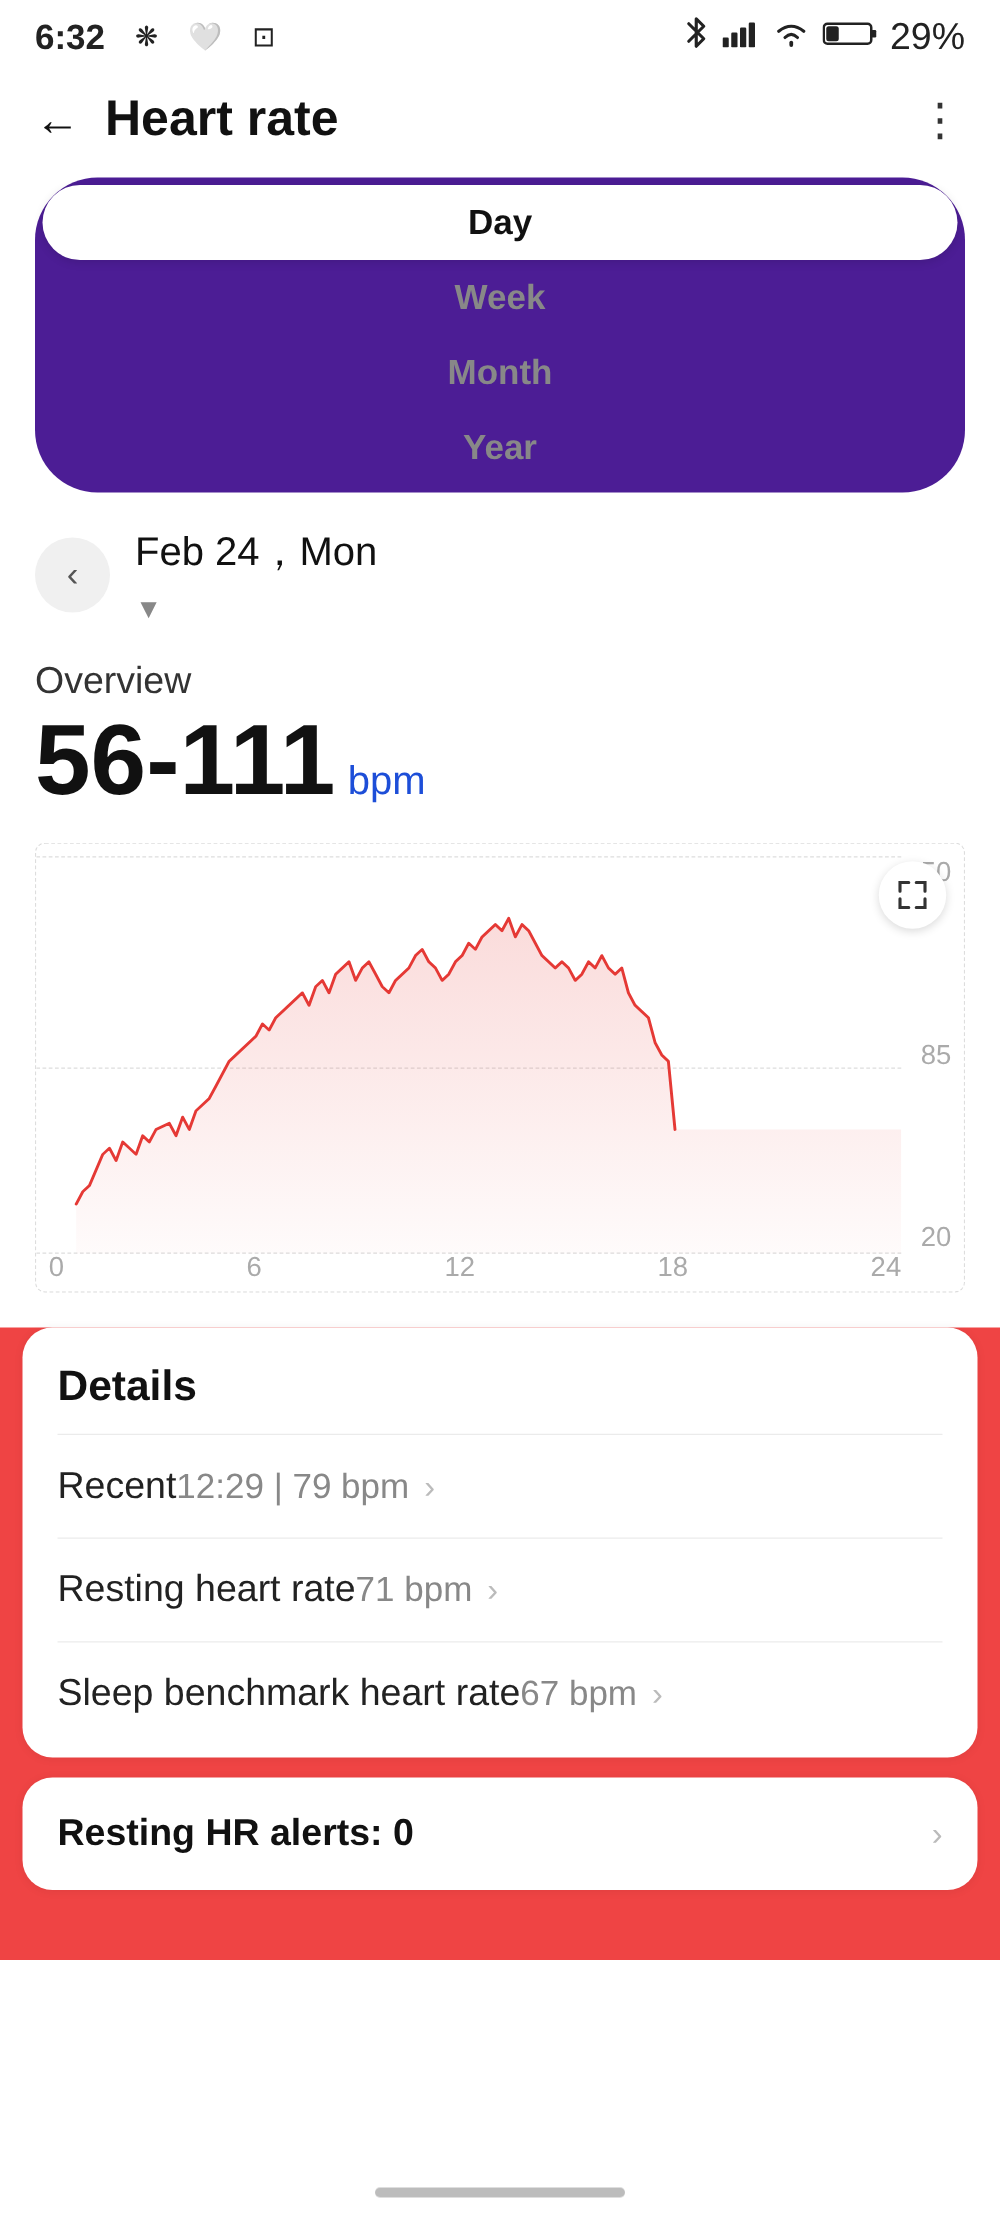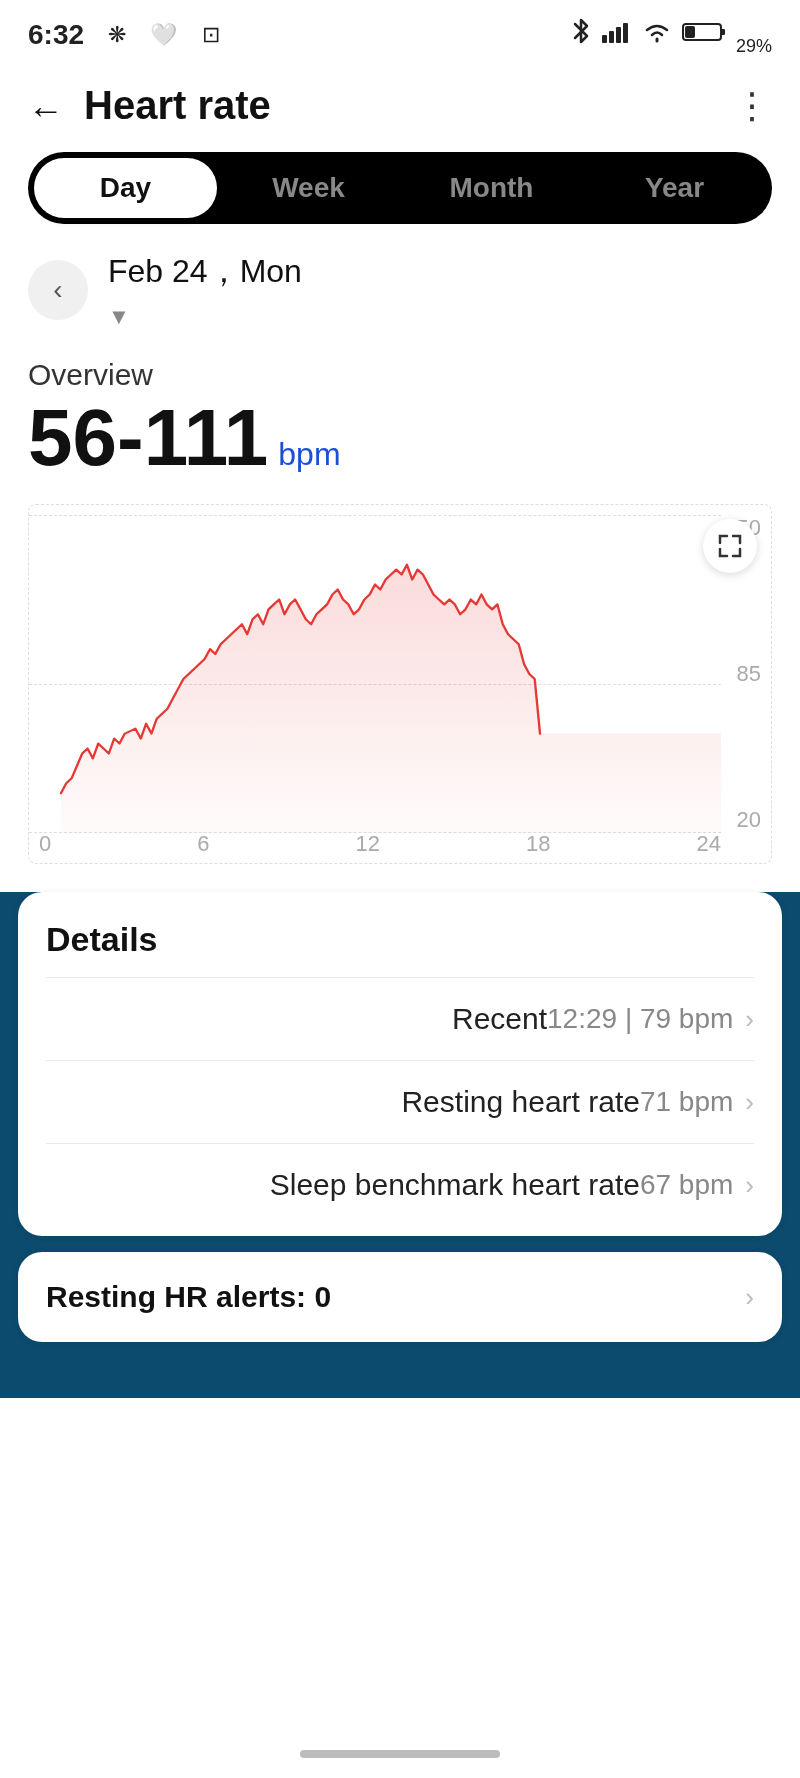--- a/index.html
+++ b/index.html
@@ -19,21 +19,21 @@
       align-items: center;
       padding: 12px 28px 8px;
       font-size: 26px;
       font-weight: 500;
       color: #222;
     }
     .status-left { display: flex; align-items: center; gap: 24px; }
     .status-right { display: flex; align-items: center; gap: 10px; }
     .status-time { font-size: 28px; font-weight: 600; }
     .status-icon { font-size: 22px; }
-    .battery-text { font-size: 18px; margin-top: 24px; }
+    .battery-text { font-size: 30px; }
 
     
     .header {
       display: flex;
       align-items: center;
       justify-content: space-between;
       padding: 18px 28px 18px;
     }
     .header-left { display: flex; align-items: center; gap: 20px; }
     .back-arrow {
@@ -50,24 +50,25 @@
     .more-icon {
       font-size: 36px;
       color: #333;
       cursor: pointer;
       letter-spacing: 2px;
     }
 
     
     .tab-bar {
       margin: 6px 28px 18px;
-      background: #000000;
+      background: #4c1d95;
       border-radius: 50px;
       display: flex;
       padding: 6px;
+      flex-direction: column;
     }
     .tab-item {
       flex: 1;
       text-align: center;
       padding: 14px 0;
       border-radius: 44px;
       font-size: 28px;
       font-weight: 700;
       cursor: pointer;
       color: #888;
@@ -222,21 +223,21 @@
     }
     .details-title {
       font-size: 34px;
       font-weight: 700;
       margin-bottom: 18px;
       color: #111;
     }
     .detail-row {
       display: flex;
       align-items: center;
-      justify-content: flex-end;
+      justify-content: flex-start;
       padding: 24px 0;
       border-top: 1px solid #ebebeb;
       cursor: pointer;
     }
     .detail-label {
       font-size: 30px;
       color: #222;
     }
     .detail-value-group {
       display: flex;
@@ -282,21 +283,21 @@
       transform: translateX(-50%);
       width: 200px;
       height: 8px;
       background: #222;
       border-radius: 4px;
       opacity: 0.3;
     }
 
     
     .gray-bg {
-      background: #0c4a6e;
+      background: #ef4444;
       padding-bottom: 40px;
     }
   </style>
 </head>
 <body>
 
 <div class="status-bar">
   <div class="status-left">
     <span class="status-time">6:32</span>
     <span class="status-icon">❋</span>

